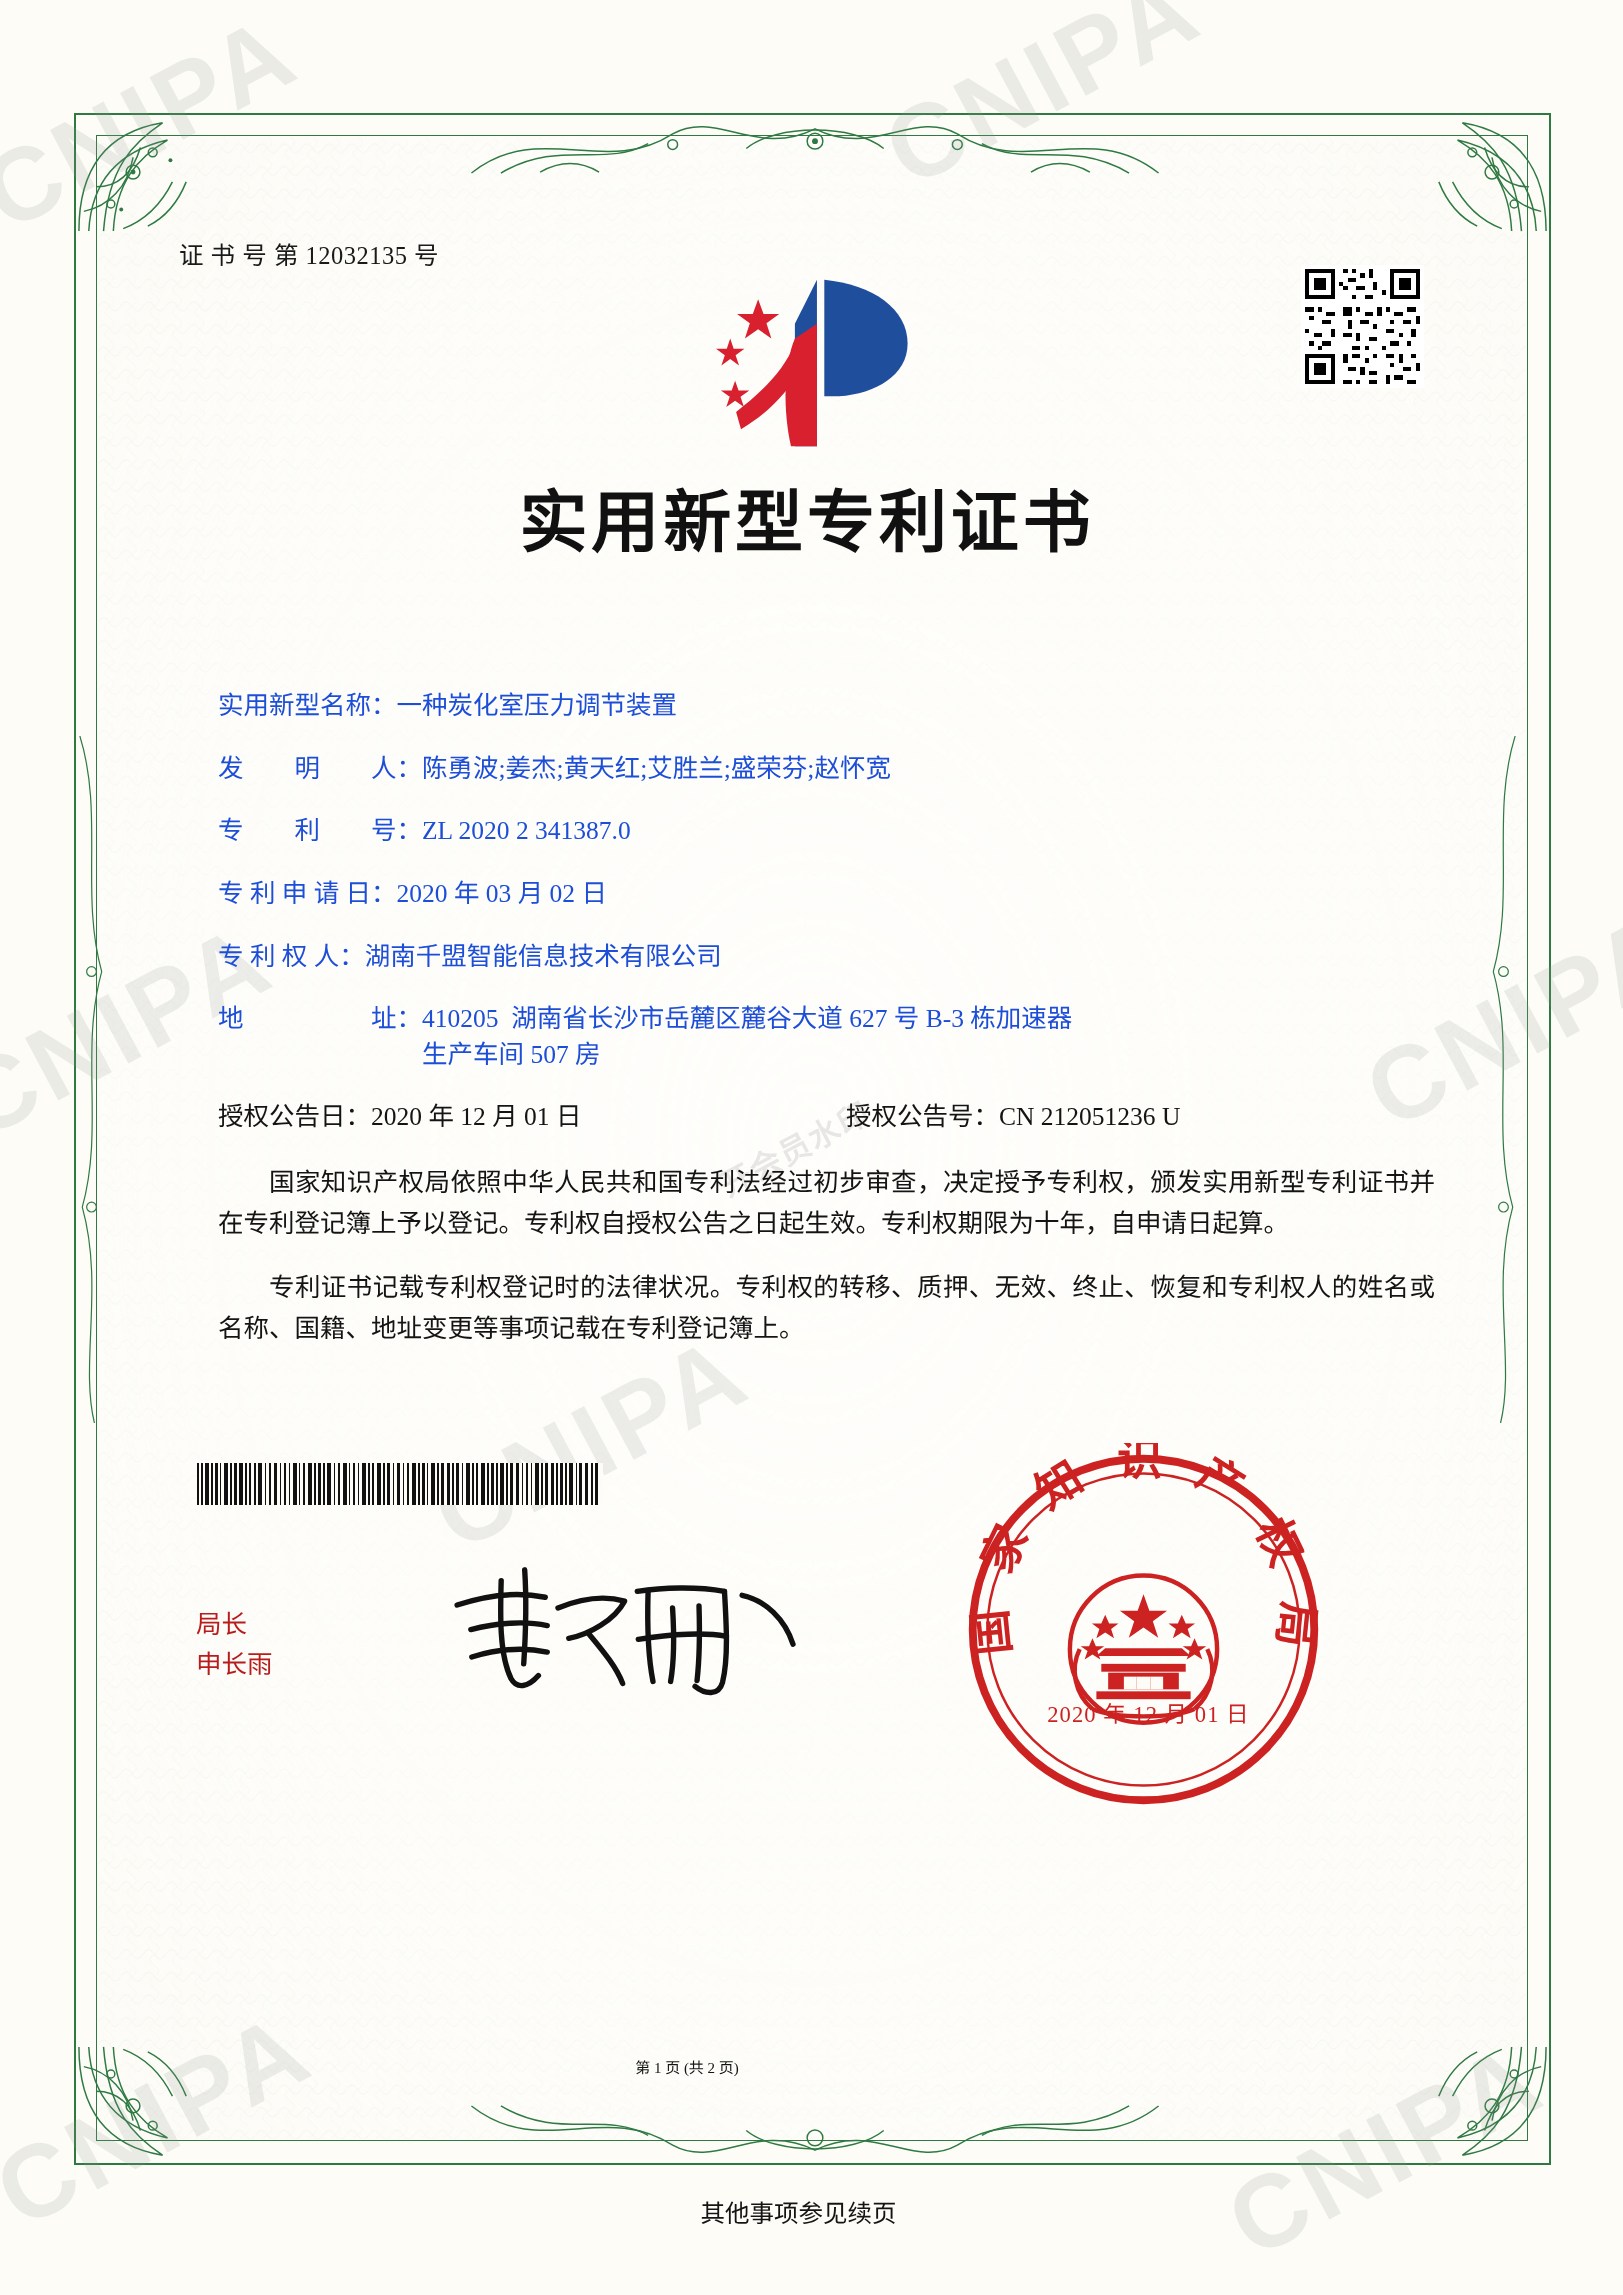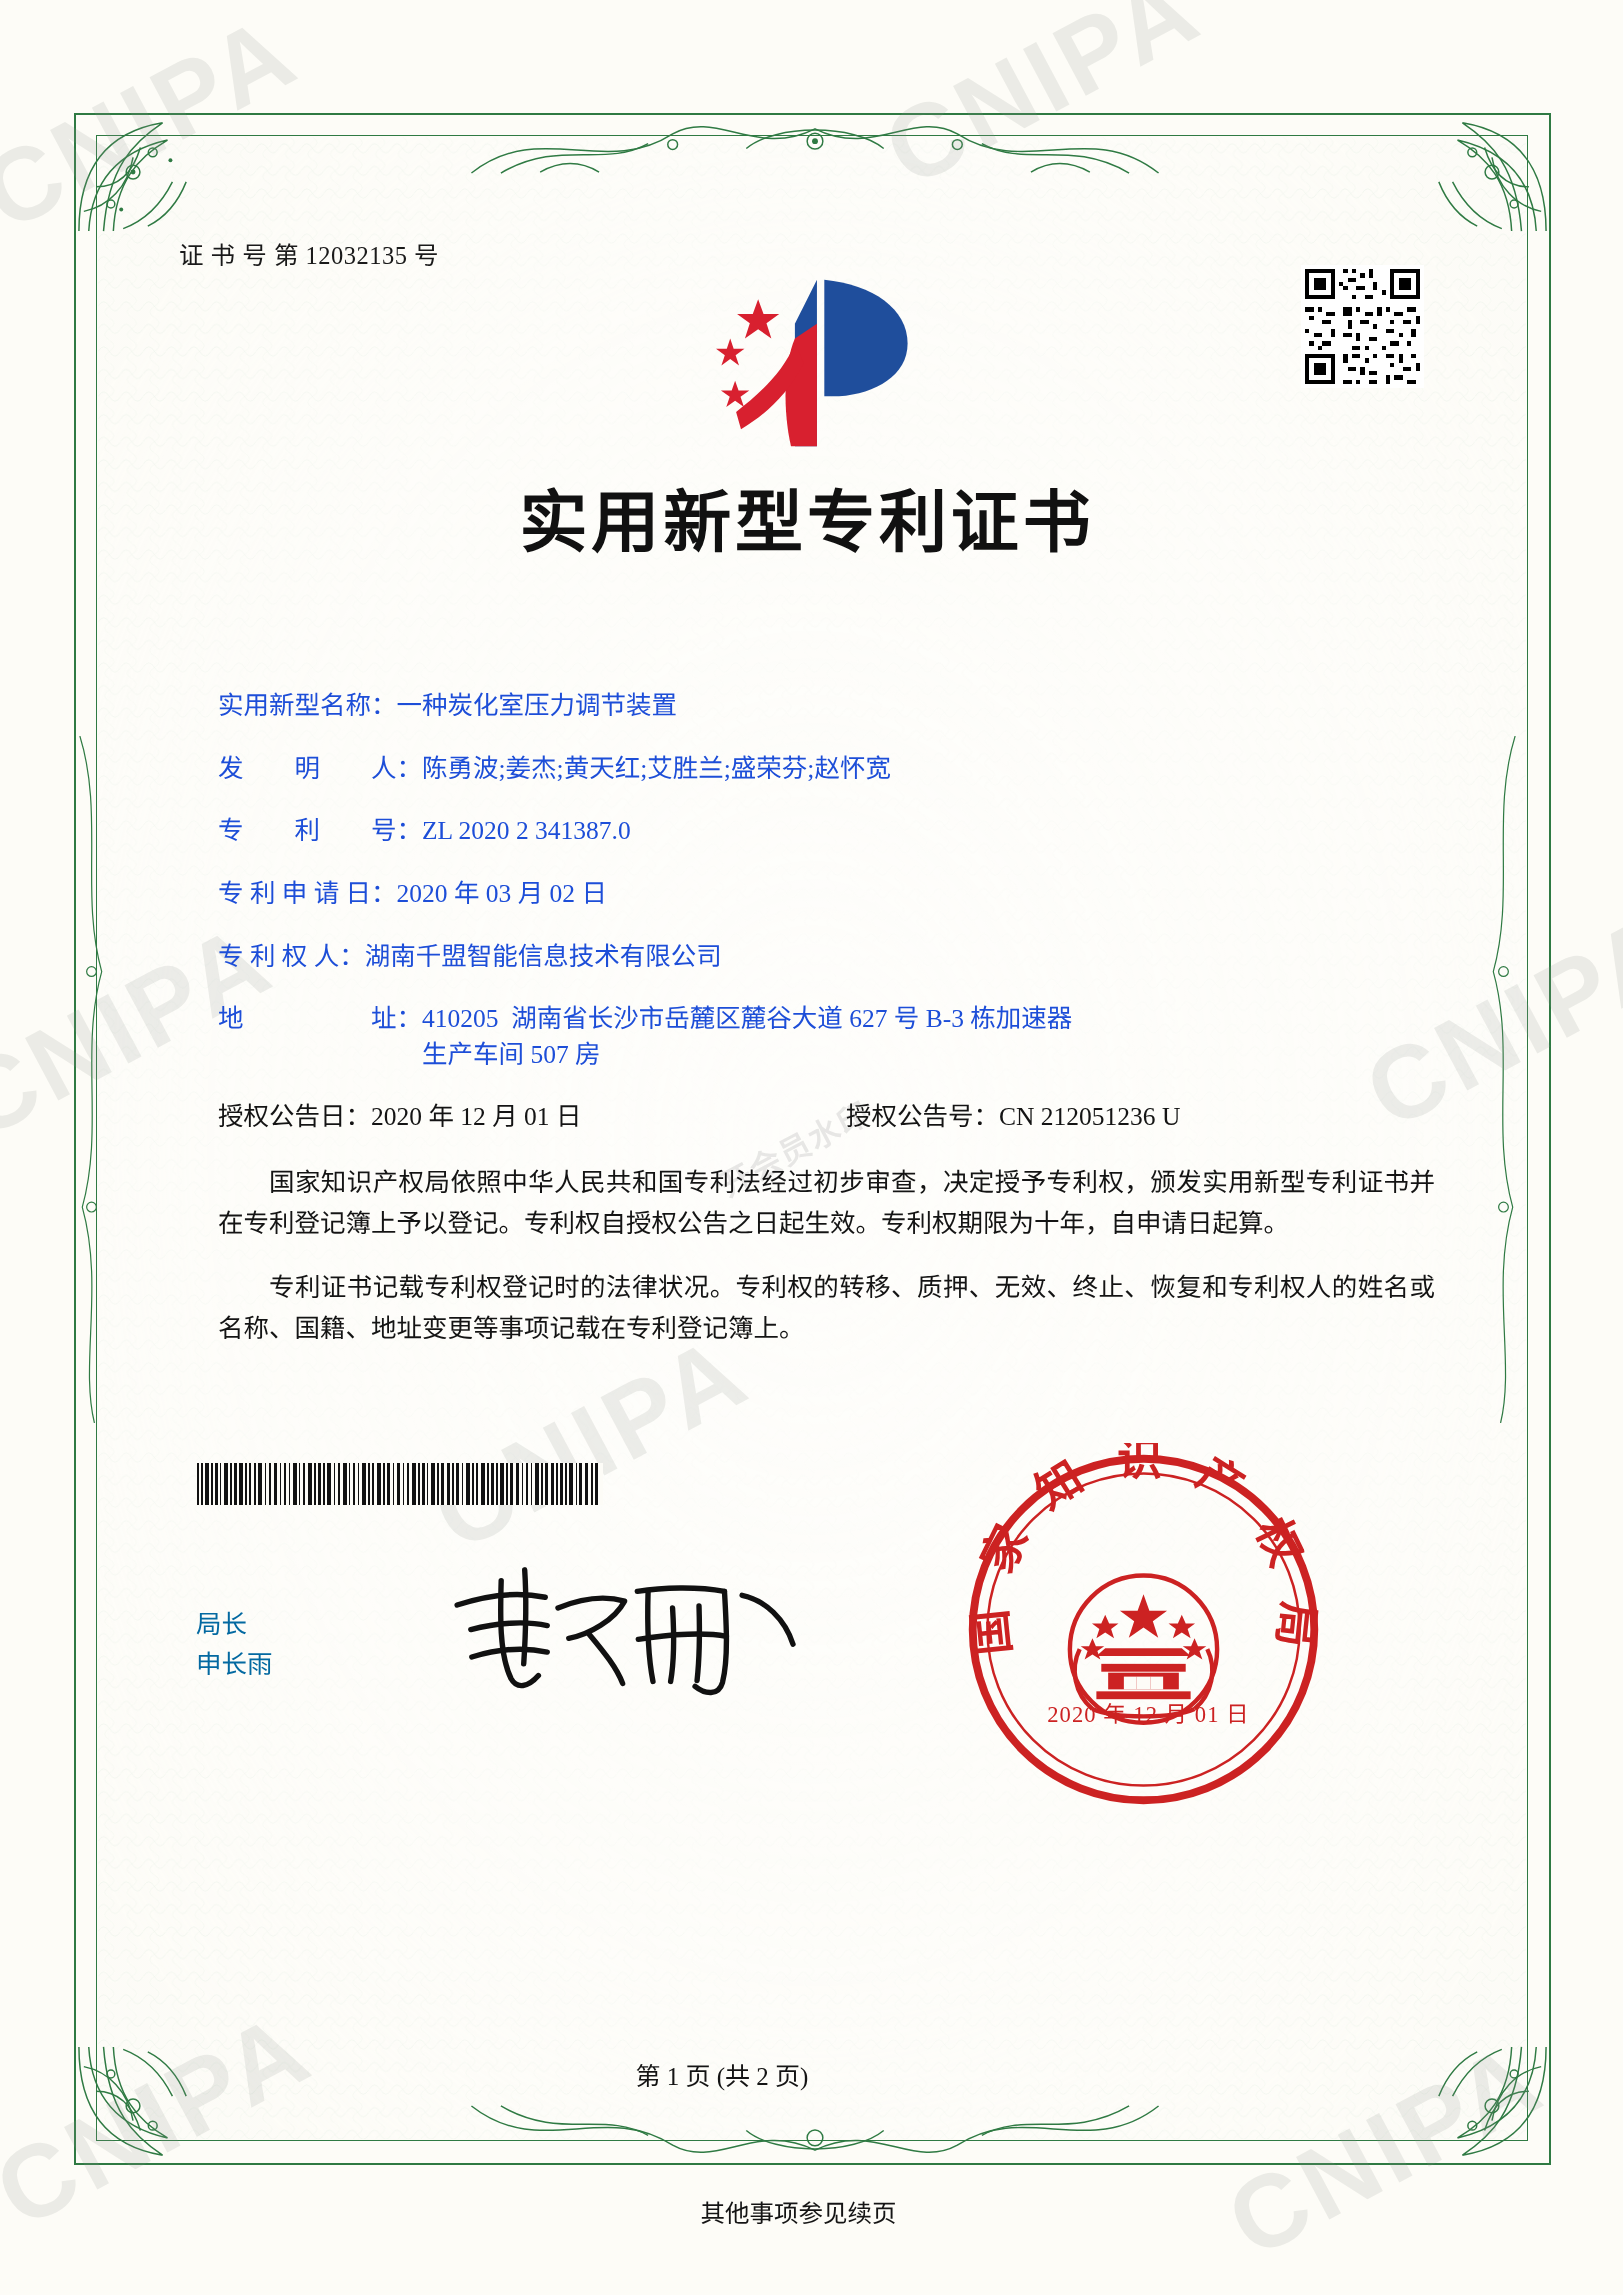--- a/index.html
+++ b/index.html
@@ -210,21 +210,21 @@
   }
   .barcode svg { width: 100%; height: 100%; display: block; }
 
   .director-block {
     position: absolute;
     left: 196px;
     top: 1605px;
     z-index: 6;
     font-size: 25.5px;
     line-height: 1.55;
-    color: #0369a1;
+    color: #b91c1c;
   }
   .signature {
     position: absolute;
     left: 442px;
     top: 1561px;
     width: 373px;
     height: 142px;
     z-index: 6;
   }
   .signature svg { width: 100%; height: 100%; display: block; }
@@ -250,24 +250,23 @@
     z-index: 8;
     font-family: "Liberation Serif", serif;
   }
 
   .page-number {
     position: absolute;
     left: 0;
     top: 2056px;
     width: 1374px;
     text-align: center;
-    font-size: 25px;
+    font-size: 15px;
     color: #141414;
     z-index: 6;
-    padding-left: 35px;
   }
   .footer-note {
     position: absolute;
     left: 0;
     top: 2194px;
     width: 1597px;
     text-align: center;
     font-size: 24.5px;
     color: #141414;
     z-index: 6;

